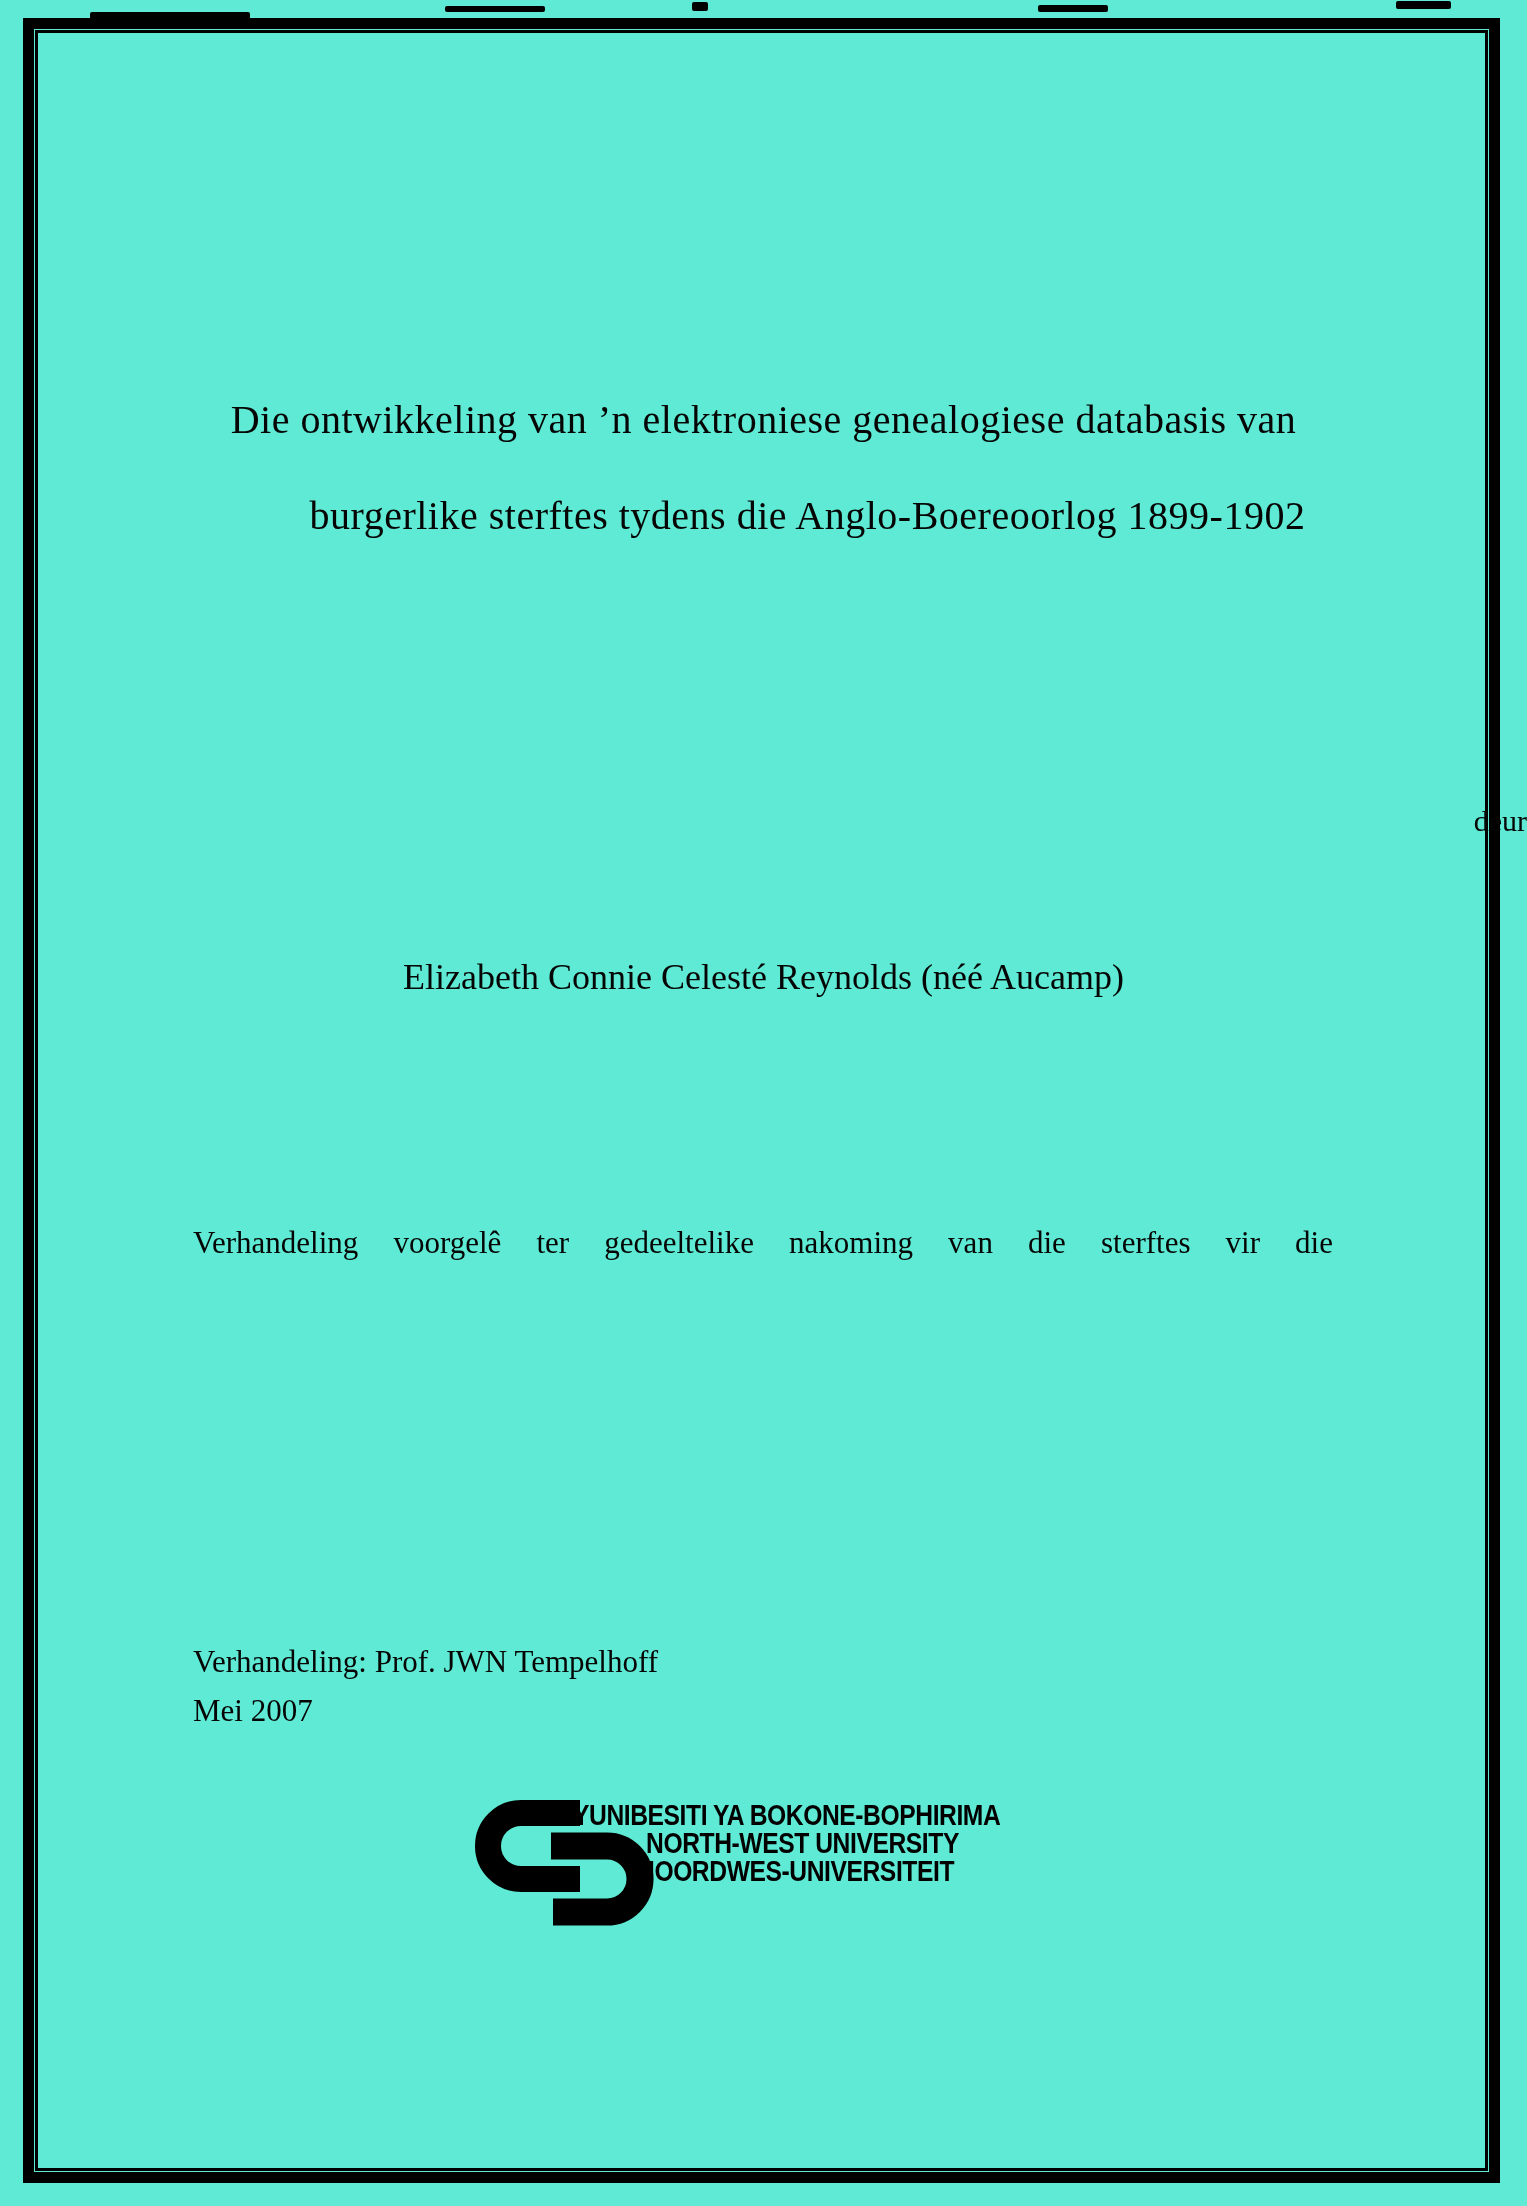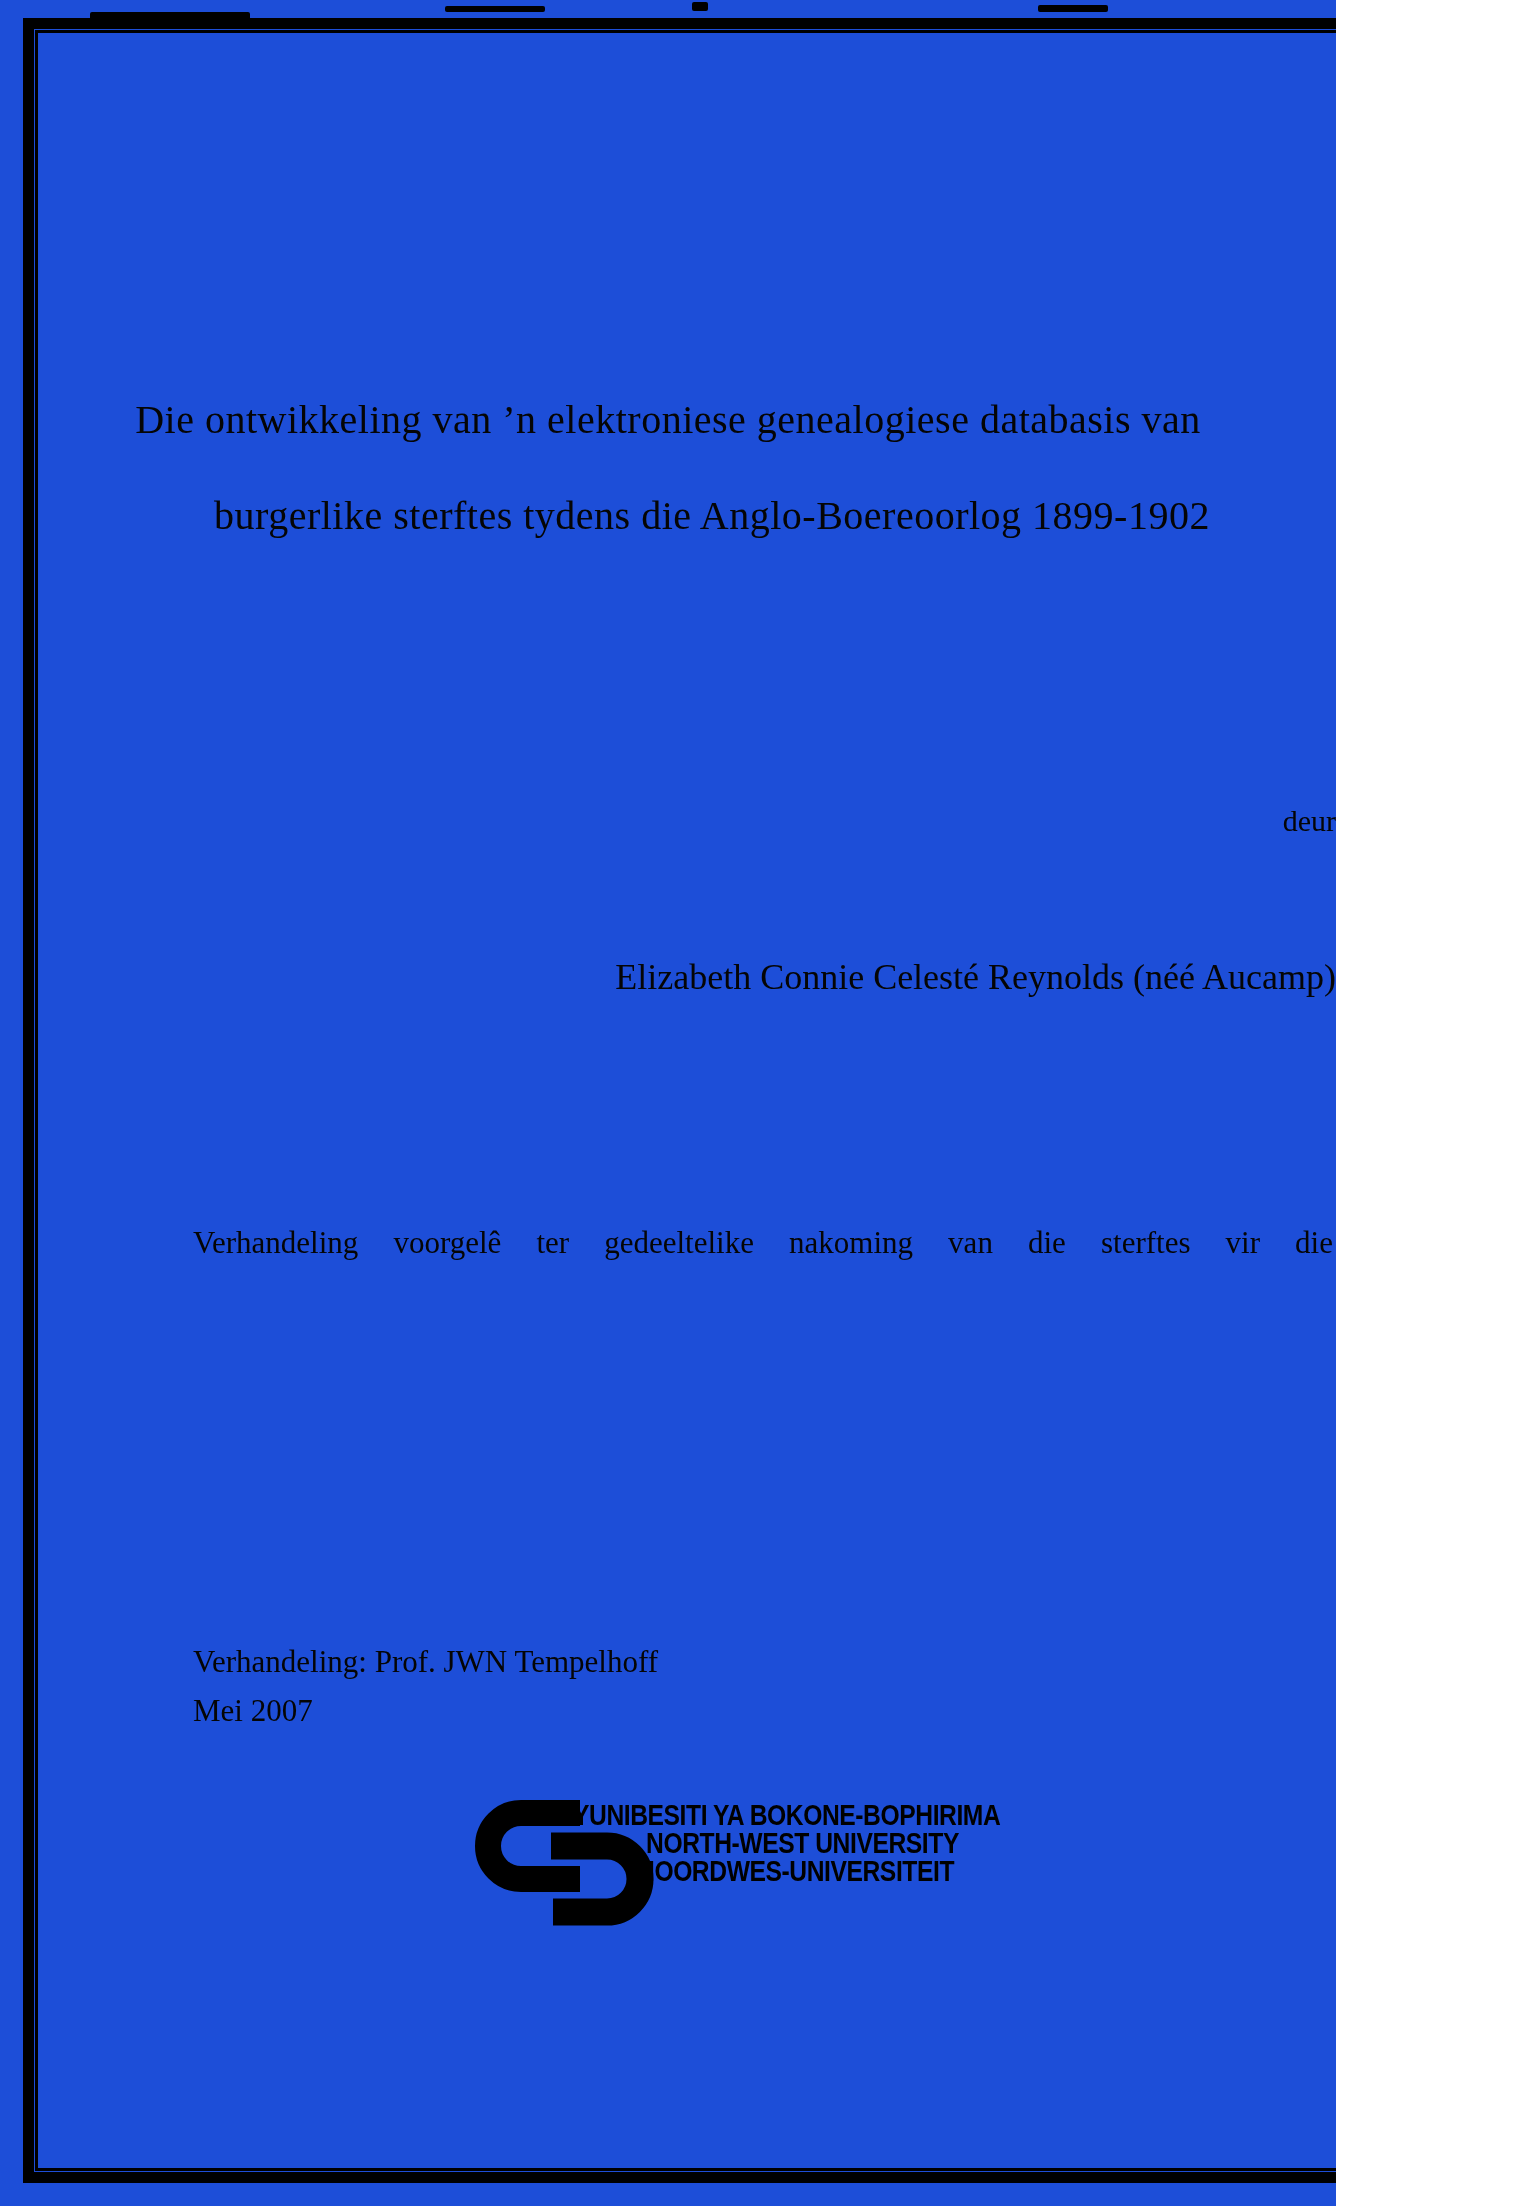--- a/index.html
+++ b/index.html
@@ -2,23 +2,23 @@
 <html><head>
 <meta charset="utf-8">
 <style>
   html, body {
     margin: 0;
     padding: 0;
     background: #ffffff;
   }
   .page {
     position: relative;
-    width: 1336px;
+    width: 1527px;
     height: 2206px;
-    background: #1d4ed8;
+    background: #5eead4;
     color: #050505;
     font-family: "Liberation Serif", serif;
     overflow: hidden;
   }
   
   .frame {
     position: absolute;
     left: 23px;
     top: 18px;
     width: 1455px;
@@ -60,21 +60,21 @@
     top: 804px;
     width: 100%;
     text-align: right;
     font-size: 30px;
   }
   .author {
     position: absolute;
     left: 0;
     top: 956px;
     width: 100%;
-    text-align: right;
+    text-align: center;
     font-size: 36px;
     white-space: nowrap;
   }
   .statement {
     position: absolute;
     left: 193px;
     top: 1219px;
     width: 1140px;
     font-size: 31px;
     line-height: 47px;

